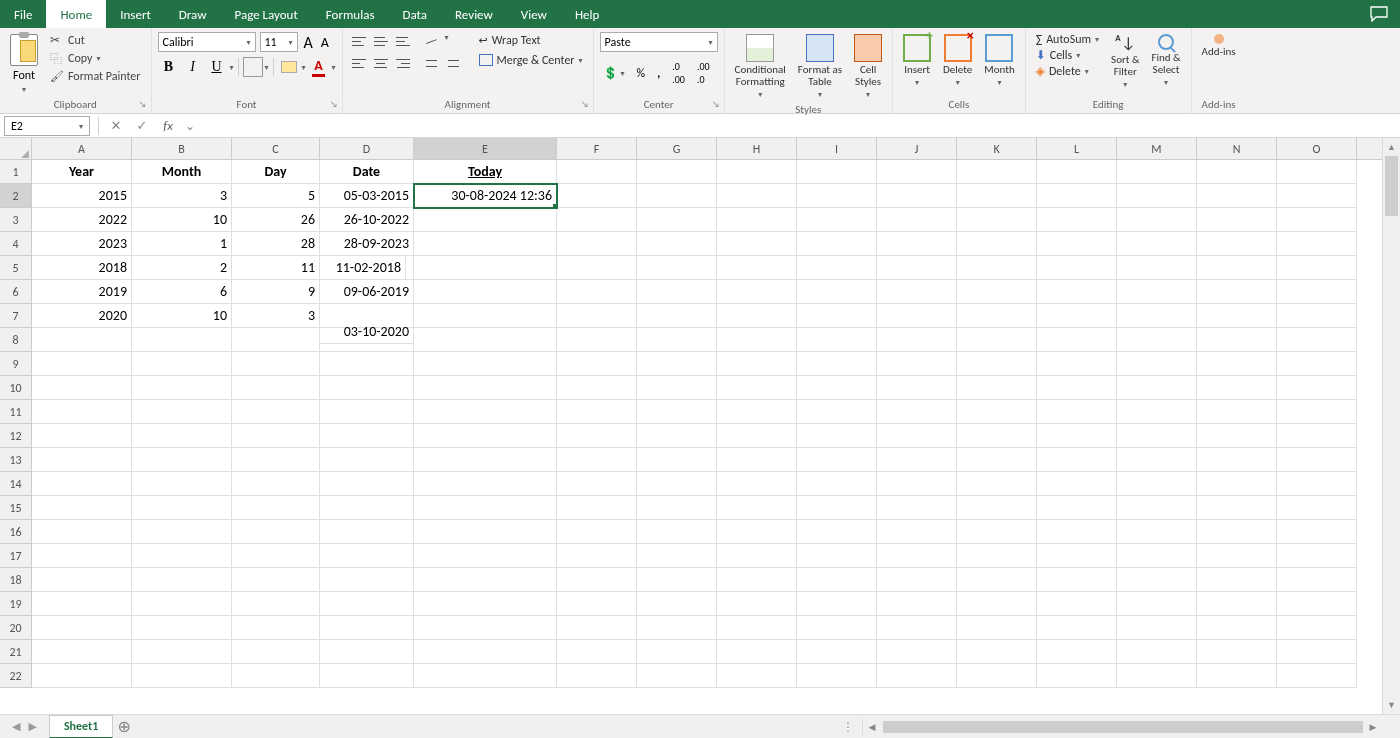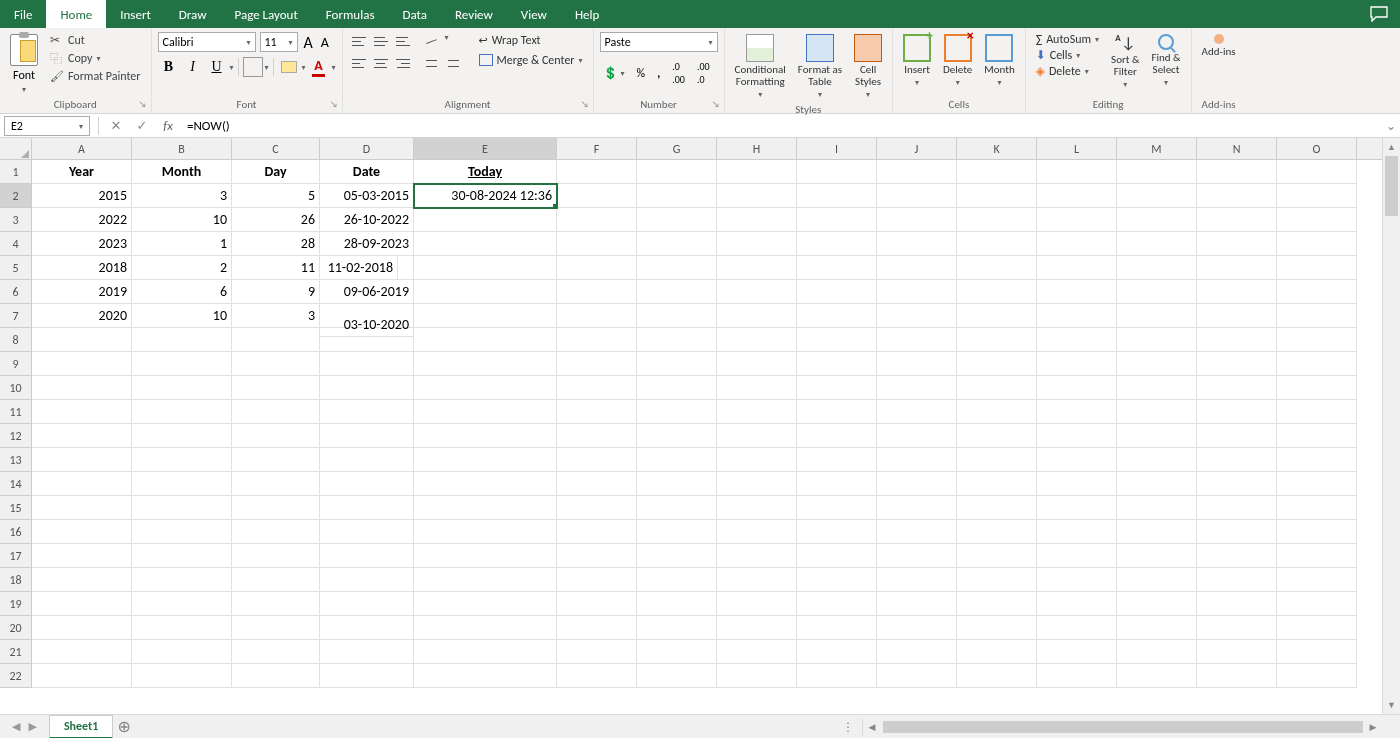--- a/index.html
+++ b/index.html
@@ -295,21 +295,21 @@
             <span class="chev">▾</span>
           </div>
         <div class="bbtn">%</div>
         <div class="bbtn">
             <b>,</b>
           </div>
         <div class="bbtn" style="font-size:10px">.0<br>.00</div>
         <div class="bbtn" style="font-size:10px">.00<br>.0</div>
       </div>
     </div>
-    <div class="group-label with-dlg">Number</div>
+    <div class="group-label with-dlg">Center</div>
   </div>
 
   <div class="group">
     <div class="group-content">
       <div class="big-btn">
           <div class="big-icon cond-icon"></div>
           <span style="white-space:pre-line">Conditional
 Formatting</span>
           <span class="chev">▾</span>
         </div>
@@ -400,21 +400,20 @@
 
 <div class="formula-bar">
   <div class="name-box">
       <span>E2</span>
       <span class="chev">▾</span>
     </div>
   <span style="width:1px;height:18px;background:#d0d0d0;margin:0 4px"></span>
   <div class="fb-btn">✕</div>
   <div class="fb-btn">✓</div>
   <div class="fb-btn fx">fx</div>
-  <div class="fb-input">=NOW()</div>
   <div class="fb-chev">⌄</div>
 </div>
 
 <div class="grid-area">
   <div class="corner"></div>
   <div class="col-headers" id="col-headers">
       <div class="col-h" style="width: 100px;">A</div>
       <div class="col-h" style="width: 100px;">B</div>
       <div class="col-h" style="width: 88px;">C</div>
       <div class="col-h" style="width: 94px;">D</div>
@@ -799,29 +798,29 @@
       <div class="cell r" style="left: 100px; top: 48px; width: 100px;">10</div>
       <div class="cell r" style="left: 200px; top: 48px; width: 88px;">26</div>
       <div class="cell r" style="left: 288px; top: 48px; width: 94px;">26-10-2022</div>
       <div class="cell r" style="left: 0px; top: 72px; width: 100px;">2023</div>
       <div class="cell r" style="left: 100px; top: 72px; width: 100px;">1</div>
       <div class="cell r" style="left: 200px; top: 72px; width: 88px;">28</div>
       <div class="cell r" style="left: 288px; top: 72px; width: 94px;">28-09-2023</div>
       <div class="cell r" style="left: 0px; top: 96px; width: 100px;">2018</div>
       <div class="cell r" style="left: 100px; top: 96px; width: 100px;">2</div>
       <div class="cell r" style="left: 200px; top: 96px; width: 88px;">11</div>
-      <div class="cell r" style="left: 272px; top: 96px; width: 94px;">11-02-2018</div>
+      <div class="cell r" style="left: 280px; top: 96px; width: 94px;">11-02-2018</div>
       <div class="cell r" style="left: 0px; top: 120px; width: 100px;">2019</div>
       <div class="cell r" style="left: 100px; top: 120px; width: 100px;">6</div>
       <div class="cell r" style="left: 200px; top: 120px; width: 88px;">9</div>
       <div class="cell r" style="left: 288px; top: 120px; width: 94px;">09-06-2019</div>
       <div class="cell r" style="left: 0px; top: 144px; width: 100px;">2020</div>
       <div class="cell r" style="left: 100px; top: 144px; width: 100px;">10</div>
       <div class="cell r" style="left: 200px; top: 144px; width: 88px;">3</div>
-      <div class="cell r" style="left: 288px; top: 153px; width: 94px;">03-10-2020</div>
+      <div class="cell r" style="left: 288px; top: 160px; width: 94px;">03-10-2020</div>
     </div>
   <div class="vscroll">
     <div class="up">▲</div>
     <div class="thumb"></div>
     <div class="down" style="position:absolute;bottom:0;width:100%">▼</div>
   </div>
 </div>
 
 <div class="sheet-bar">
   <div class="tab-nav">

